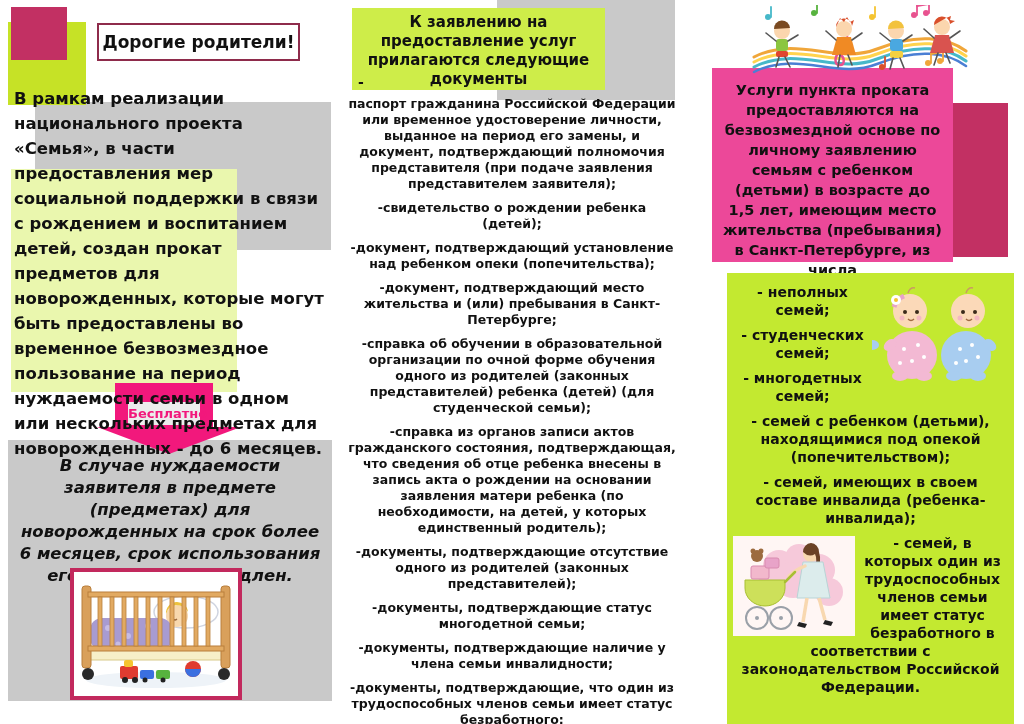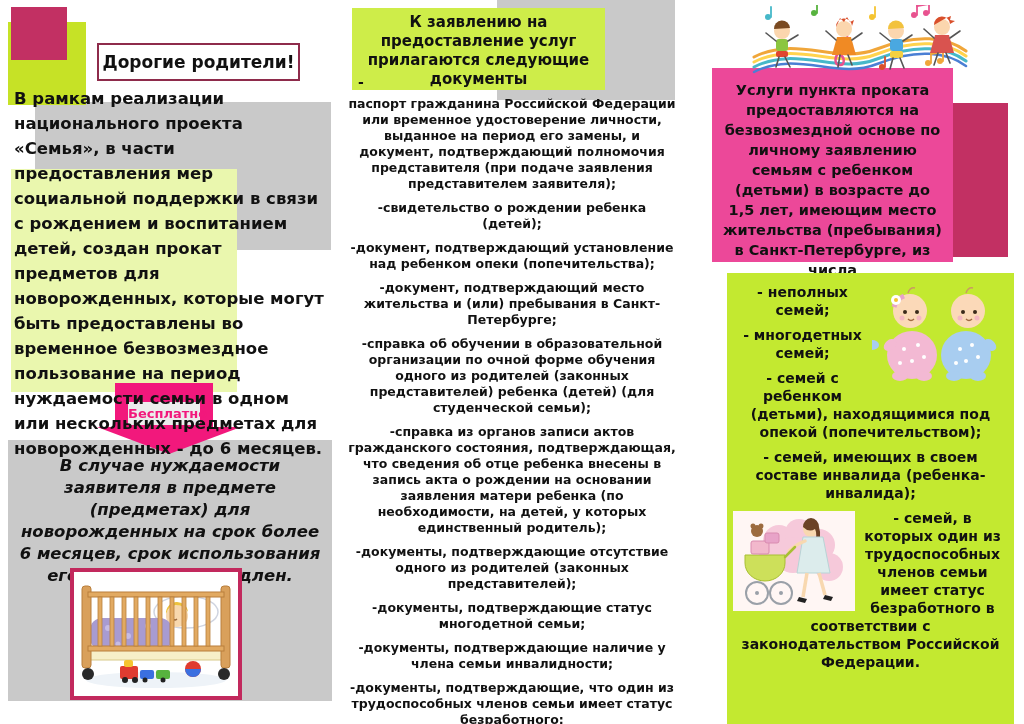--- a/index.html
+++ b/index.html
@@ -3,21 +3,21 @@
 <meta charset="utf-8">
 <style>
   html,body{margin:0;padding:0;background:#fff;}
   #page{position:relative;width:1024px;height:724px;background:#fff;overflow:hidden;
         font-family:"DejaVu Sans",sans-serif;color:#111;}
   .abs{position:absolute;}
   
   .sq-crimson{left:11px;top:7px;width:56px;height:53px;background:#c23063;z-index:2;}
   .sq-green{left:8px;top:22px;width:78px;height:83px;background:#c6e226;z-index:1;}
   .title-box{left:97px;top:23px;width:199px;height:34px;background:#fff;border:2px solid #8e2b4b;
-             z-index:3;text-align:center;font-weight:bold;font-size:17px;line-height:34px;margin-top:20px;}
+             z-index:3;text-align:center;font-weight:bold;font-size:17px;line-height:34px;}
   .gray-rect-top{left:35px;top:102px;width:296px;height:148px;background:#c9c9c9;z-index:0;}
   .pale-rect{left:11px;top:169px;width:226px;height:223px;background:#eaf7ae;z-index:1;}
   .intro-text{left:14px;top:86px;width:314px;z-index:4;font-weight:bold;font-size:16.5px;line-height:25px;}
   .arrow-svg{left:95px;top:383px;z-index:2;}
   .free-label{left:128px;top:402px;width:72px;height:23px;background:#ececec;z-index:3;color:#f2187c;
               font-weight:bold;font-size:13px;line-height:23px;text-align:center;}
   .gray-box-bottom{left:8px;top:440px;width:324px;height:261px;background:#c9c9c9;z-index:1;}
   .extend-text{left:18px;top:455px;width:304px;z-index:2;text-align:center;
                font-weight:bold;font-style:italic;font-size:16.5px;line-height:22px;}
   .crib-frame{left:70px;top:568px;width:164px;height:124px;border:4px solid #c2295d;
@@ -229,20 +229,21 @@
         <g fill="#ffffff">
             <circle cx="88" cy="66" r="2"></circle>
             <circle cx="100" cy="62" r="2"></circle>
             <circle cx="94" cy="78" r="2"></circle>
             <circle cx="106" cy="74" r="2"></circle>
             <circle cx="84" cy="80" r="2"></circle>
           </g>
       </svg>
     </div>
     <div class="fam-item">- неполных семей;</div>
+    <div class="fam-item">- студенческих семей;</div>
     <div class="fam-item">- многодетных семей;</div>
     <div class="fam-item">- семей с ребенком (детьми), находящимися под опекой (попечительством);</div>
     <div class="fam-item">- семей, имеющих в своем составе инвалида (ребенка-инвалида);</div>
     <div class="pram-float">
       <svg width="122" height="100" viewBox="0 0 122 100">
         <rect x="0" y="0" width="122" height="100" fill="#fff6f4"></rect>
         <g fill="#f6c9da">
             <circle cx="46" cy="30" r="16"></circle>
             <circle cx="66" cy="22" r="14"></circle>
             <circle cx="86" cy="34" r="16"></circle>

